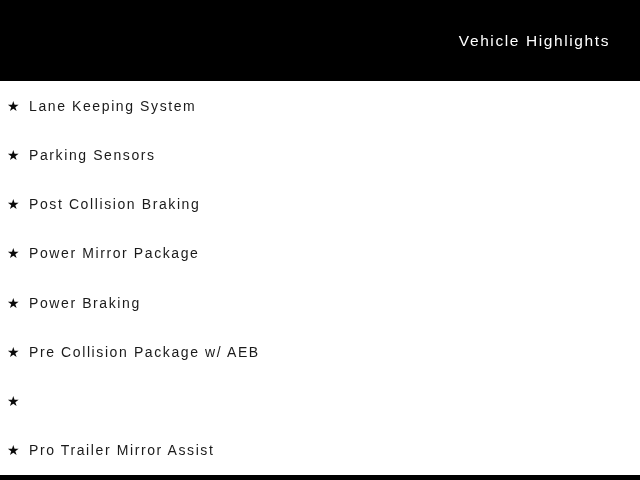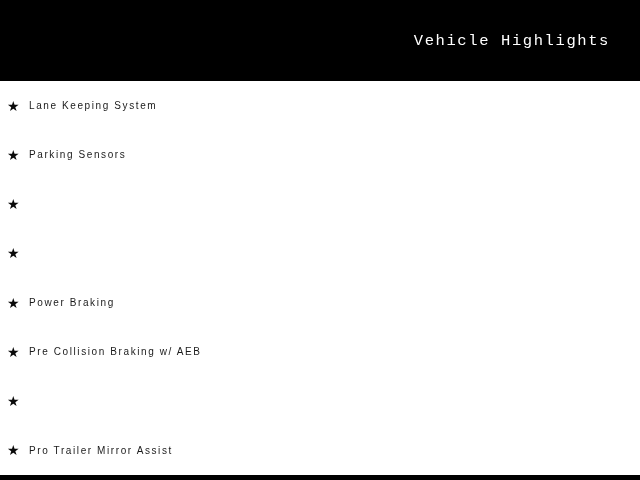--- a/index.html
+++ b/index.html
@@ -23,21 +23,20 @@
     align-items: center;
     justify-content: flex-end;
     padding-right: 30px;
     box-sizing: border-box;
   }
   .header-title {
     color: var(--header-text, #ffffff);
     font-size: 15.5px;
     letter-spacing: 1.6px;
     white-space: nowrap;
-    font-family: Liberation Mono, monospace;
   }
   .list {
     flex: 1 1 auto;
     display: flex;
     flex-direction: column;
   }
   .row {
     flex: 1 1 0;
     display: flex;
     align-items: center;
@@ -48,21 +47,21 @@
     color: #0a0a0a;
     font-size: 14px;
     line-height: 1;
     width: 13px;
     flex: 0 0 13px;
     margin-right: 9px;
     text-align: left;
   }
   .label {
     color: var(--item-text, #1a1a1a);
-    font-size: 10px;
+    font-size: 14px;
     letter-spacing: 1.6px;
     white-space: nowrap;
   }
   .footer {
     height: 5px;
     flex: 0 0 5px;
     background: var(--footer-bg, #000000);
   }
 </style>
 </head>
@@ -78,34 +77,36 @@
     <span class="label">Lane Keeping System</span>
   </div>
 
   <div class="row">
     <span class="star">★</span>
     <span class="label">Parking Sensors</span>
   </div>
 
   <div class="row">
     <span class="star">★</span>
+    <span class="label">Post Collision Braking</span>
   </div>
 
   <div class="row">
     <span class="star">★</span>
+    <span class="label">Power Mirror Package</span>
   </div>
 
   <div class="row">
     <span class="star">★</span>
     <span class="label">Power Braking</span>
   </div>
 
   <div class="row">
     <span class="star">★</span>
-    <span class="label">Pre Collision Braking w/ AEB</span>
+    <span class="label">Pre Collision Package w/ AEB</span>
   </div>
 
   <div class="row">
     <span class="star">★</span>
   </div>
 
   <div class="row">
     <span class="star">★</span>
     <span class="label">Pro Trailer Mirror Assist</span>
   </div>

